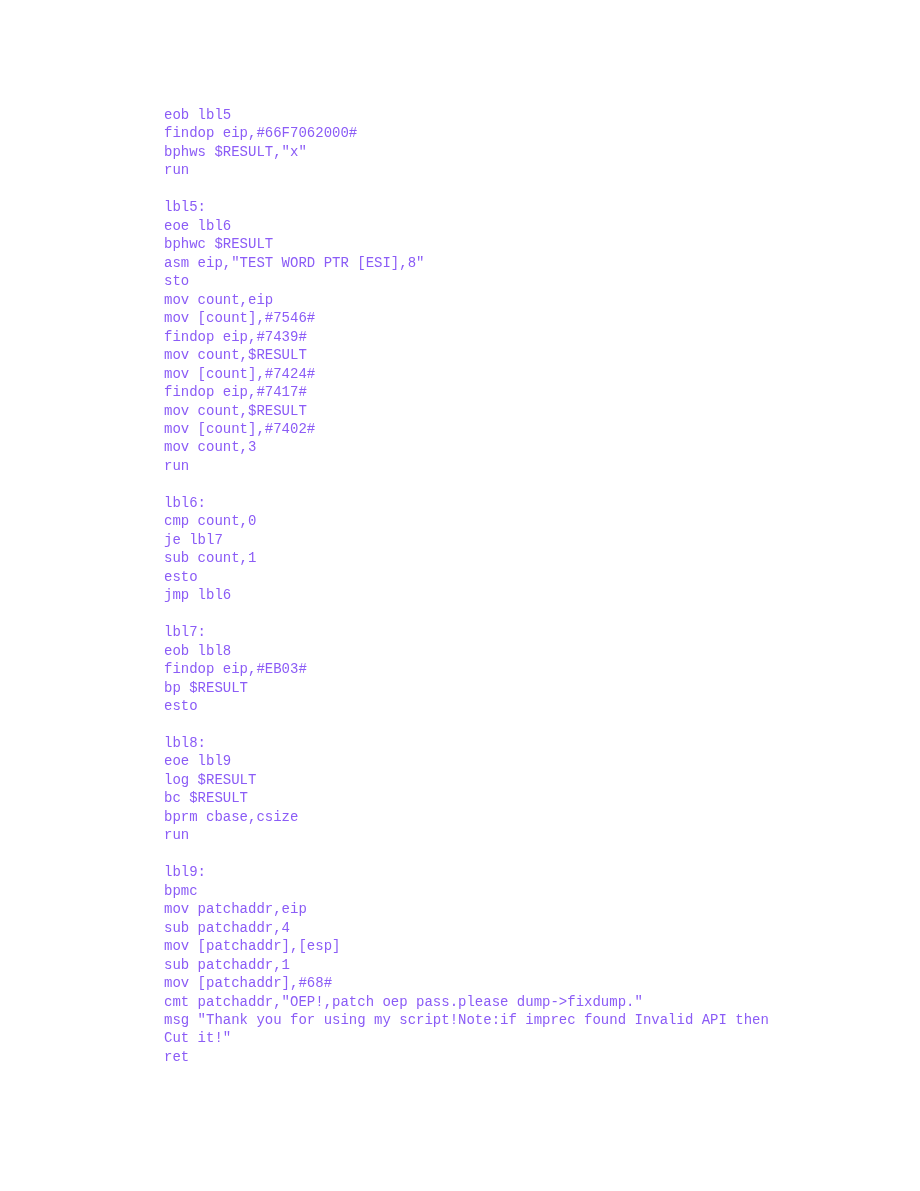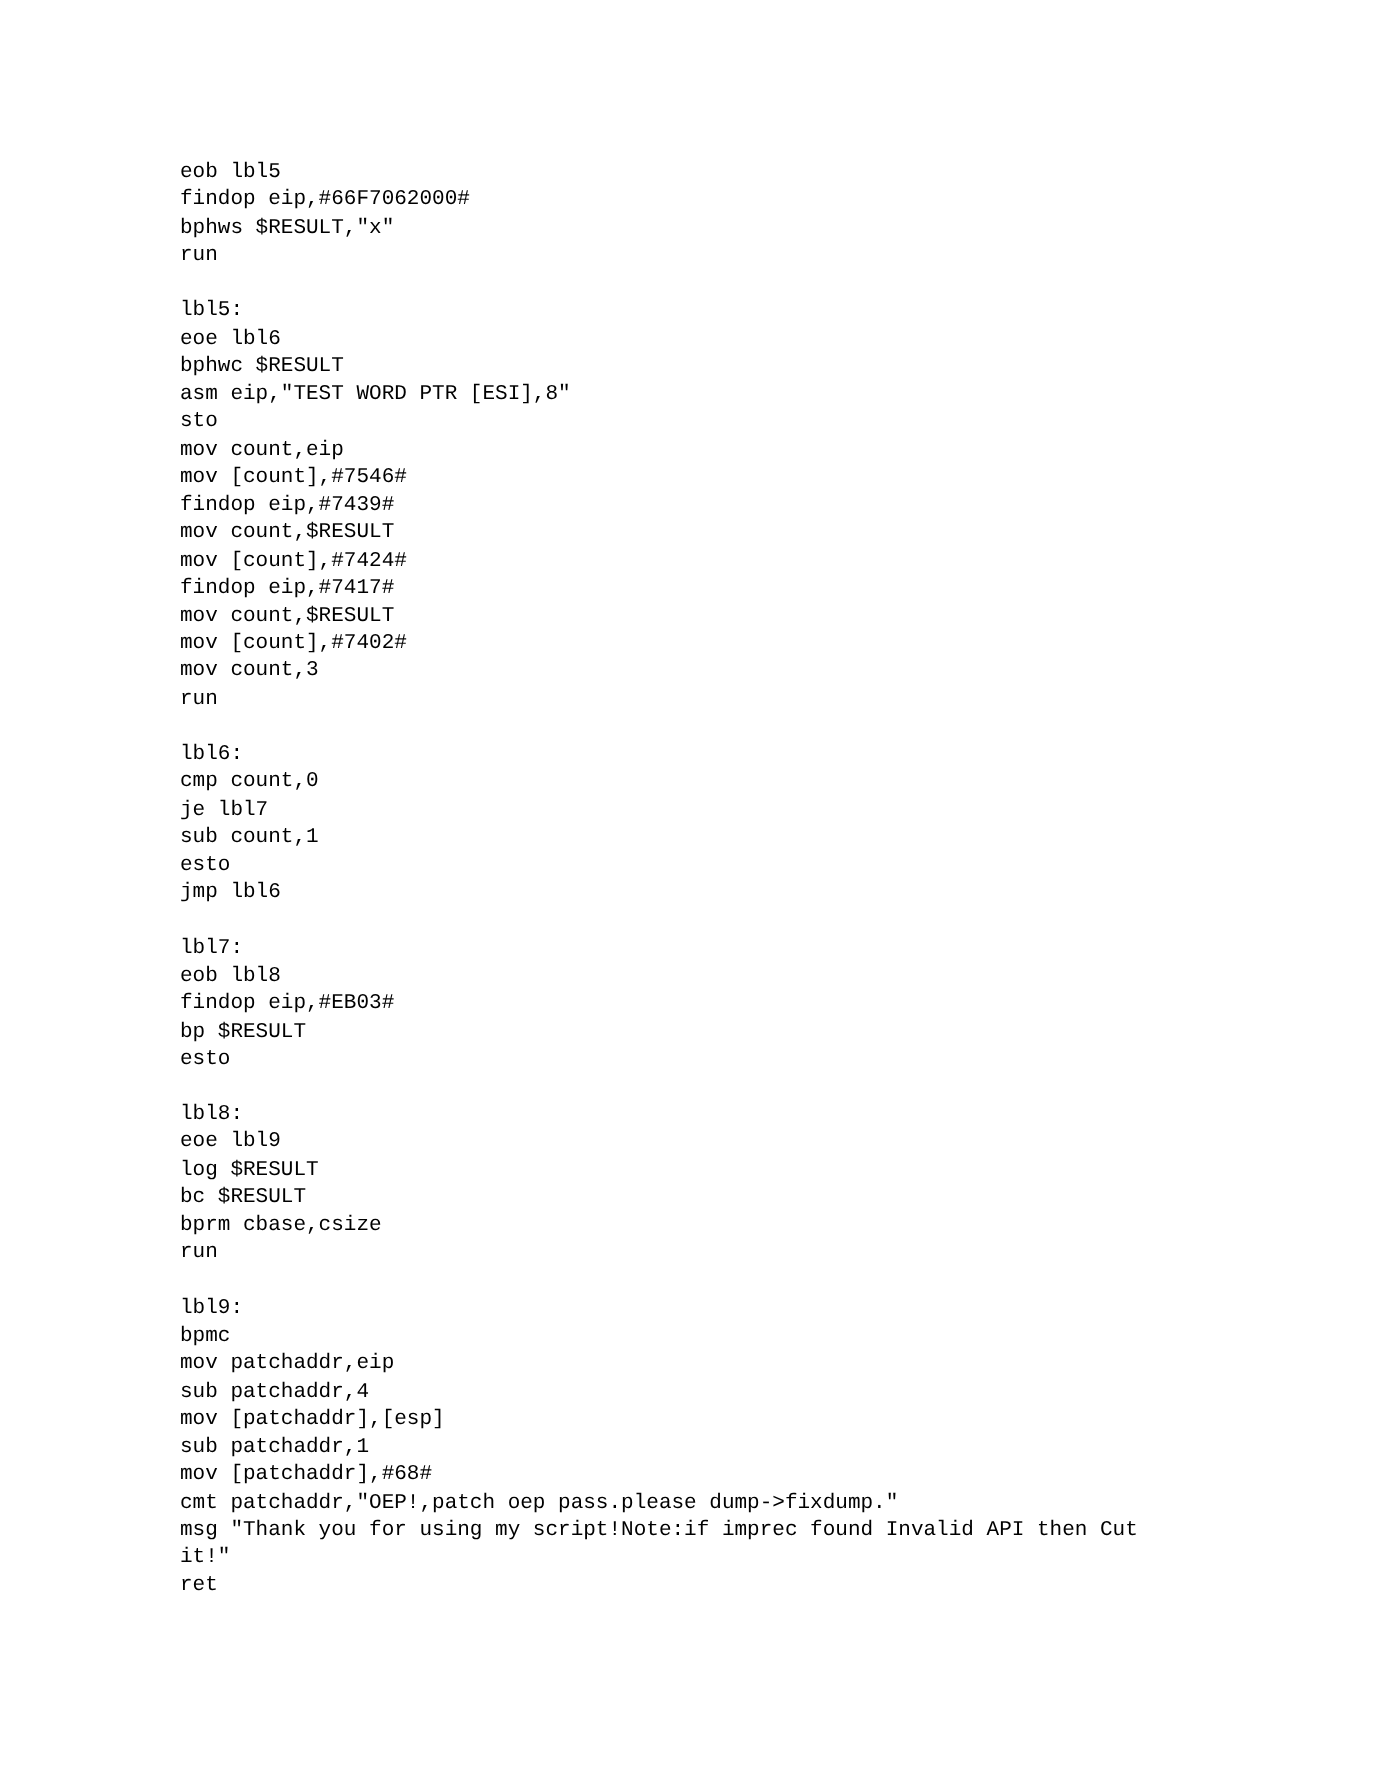--- a/index.html
+++ b/index.html
@@ -8,23 +8,24 @@
     background: #ffffff;
     width: 920px;
     height: 1191px;
   }
   .page {
     box-sizing: border-box;
     padding: 106px 120px 0 120px;
     font-family: "Courier New", Courier, monospace;
     font-size: 14px;
     line-height: 1.32;
-    color: #000000;
+    color: #8b5cf6;
     white-space: pre-wrap;
     word-wrap: break-word;
+    margin-left: 44px;
   }
 </style>
 </head>
 <body>
 
 <div class="page">eob lbl5
 findop eip,#66F7062000#
 bphws $RESULT,"x"
 run
 

